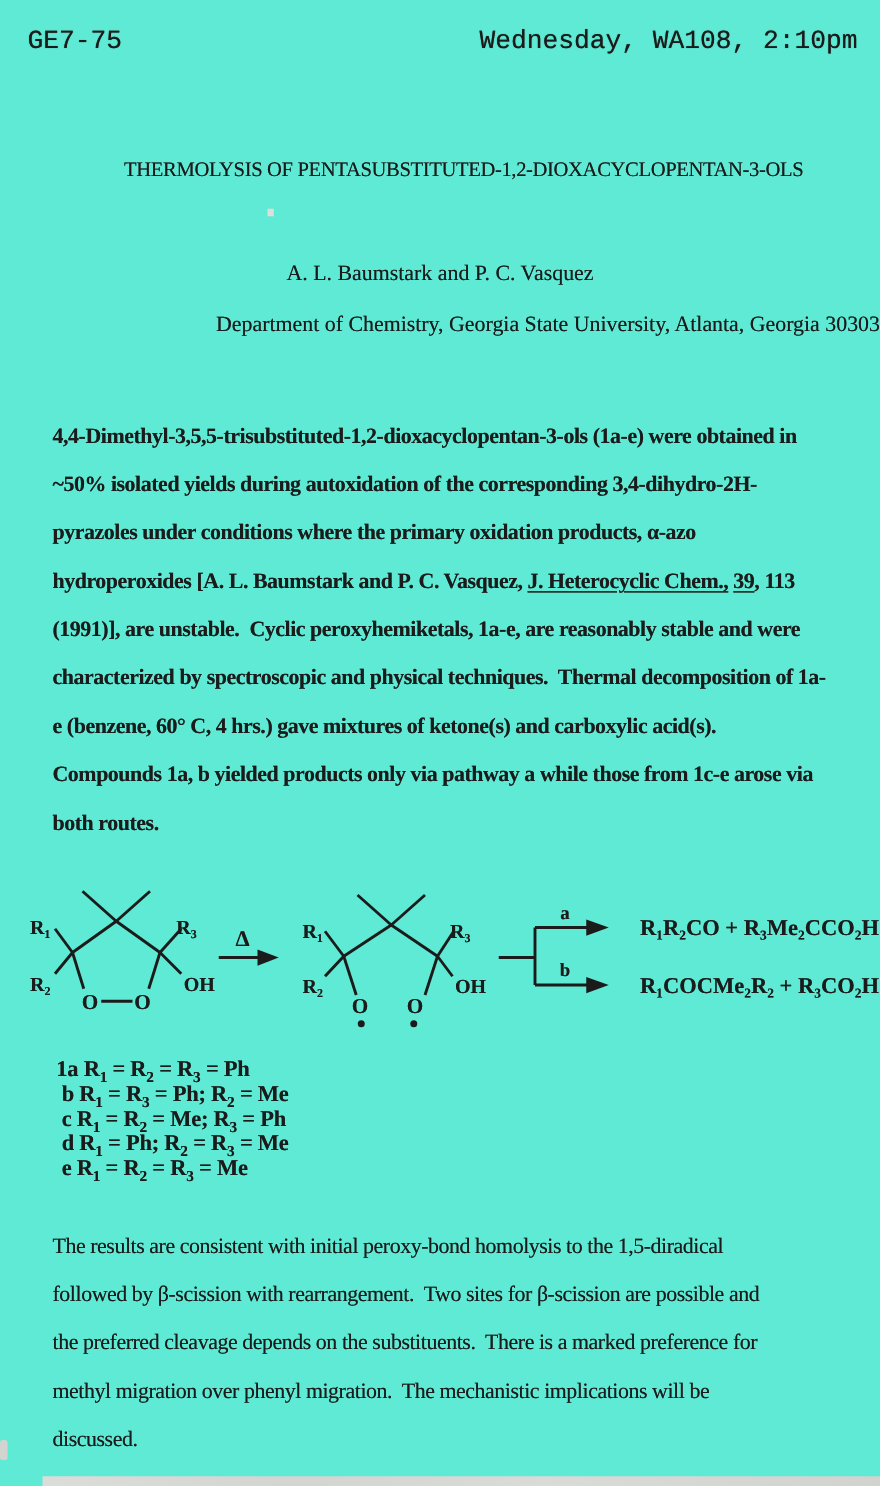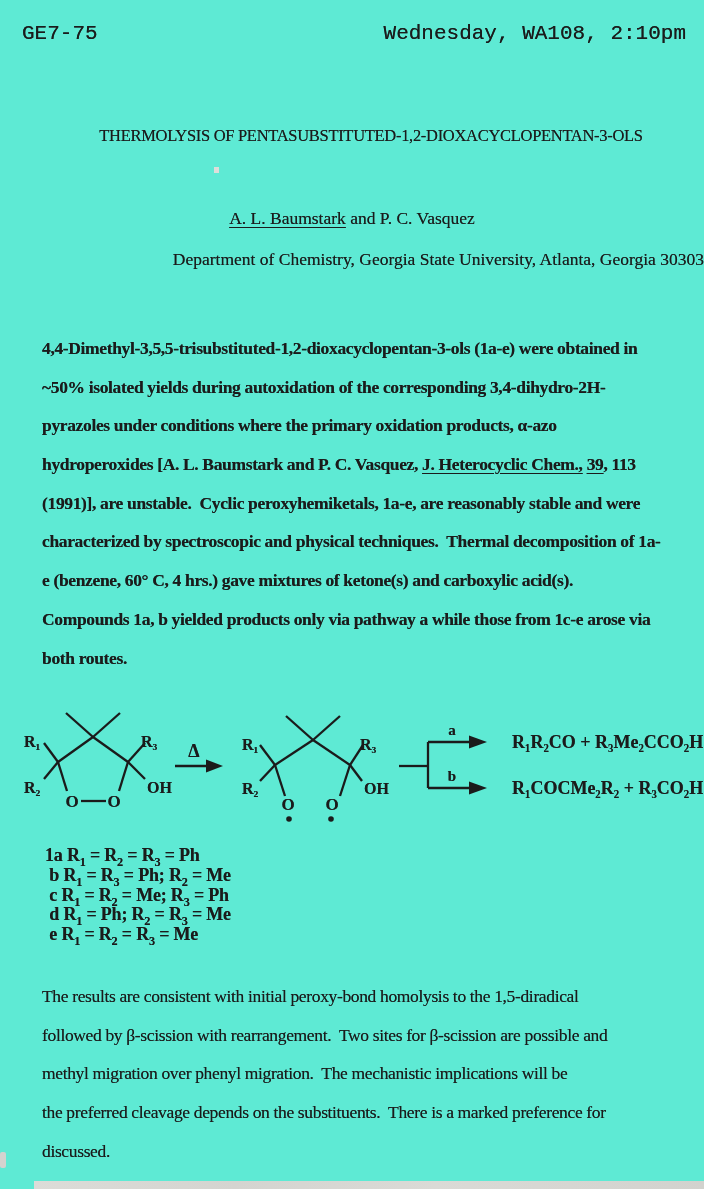--- a/index.html
+++ b/index.html
@@ -4,21 +4,21 @@
 <style>
   html,body{margin:0;padding:0;background:#888;}
   .page{position:relative;width:704px;height:1189px;margin:0 auto;background:#5eead4;
         font-family:"Liberation Serif","DejaVu Serif",serif;color:#1b1b1b;overflow:hidden;
         text-shadow:0 0 .3px rgba(20,20,20,.65);}
   .header{position:absolute;top:22px;left:22px;right:18px;display:flex;justify-content:space-between;
           font-family:"Liberation Mono","DejaVu Sans Mono",monospace;font-size:21px;
           text-shadow:0 0 .6px rgba(20,20,20,.8);}
   .title{position:absolute;top:126px;left:0;width:100%;text-align:center;font-size:16.5px;letter-spacing:-.3px;margin-left:19px;}
   .authors{position:absolute;top:208px;left:0;width:100%;text-align:center;font-size:17.5px;}
-  .authors .u{text-decoration:underline;text-underline-offset:3px;text-align:right;}
+  .authors .u{text-underline-offset:3px;text-align:right;}
   .affiliation{position:absolute;top:249px;left:0;width:100%;text-align:right;font-size:17.5px;}
   .para{position:absolute;left:42px;font-size:17.5px;letter-spacing:-.35px;}
   .p1{top:329px;font-weight:bold;} .p2{top:977px;}
   .tline{height:38.7px;line-height:38.7px;white-space:pre;}
   u{text-underline-offset:3px;}
   sub{font-size:.68em;line-height:0;}
   .compounds{position:absolute;top:846px;left:45px;font-size:18px;font-weight:bold;letter-spacing:-.2px;}
   .compounds .tline{height:19.8px;line-height:19.8px;}
   .scheme{position:absolute;top:693px;left:0;}
   .scheme line{stroke:#1b1b1b;stroke-width:2.3;}
@@ -129,20 +129,20 @@
       <div class="tline">1a R<sub>1</sub> = R<sub>2</sub> = R<sub>3</sub> = Ph</div>
       <div class="tline"> b R<sub>1</sub> = R<sub>3</sub> = Ph; R<sub>2</sub> = Me</div>
       <div class="tline"> c R<sub>1</sub> = R<sub>2</sub> = Me; R<sub>3</sub> = Ph</div>
       <div class="tline"> d R<sub>1</sub> = Ph; R<sub>2</sub> = R<sub>3</sub> = Me</div>
       <div class="tline"> e R<sub>1</sub> = R<sub>2</sub> = R<sub>3</sub> = Me</div>
     </div>
 
   <div class="para p2">
       <div class="tline">The results are consistent with initial peroxy-bond homolysis to the 1,5-diradical</div>
       <div class="tline">followed by β-scission with rearrangement.  Two sites for β-scission are possible and</div>
+      <div class="tline">the preferred cleavage depends on the substituents.  There is a marked preference for</div>
       <div class="tline">methyl migration over phenyl migration.  The mechanistic implications will be</div>
-      <div class="tline">the preferred cleavage depends on the substituents.  There is a marked preference for</div>
       <div class="tline">discussed.</div>
     </div>
 
   <div class="scan-smudge"></div>
   <div class="scan-bar"></div>
 </div>
 
 </body></html>

